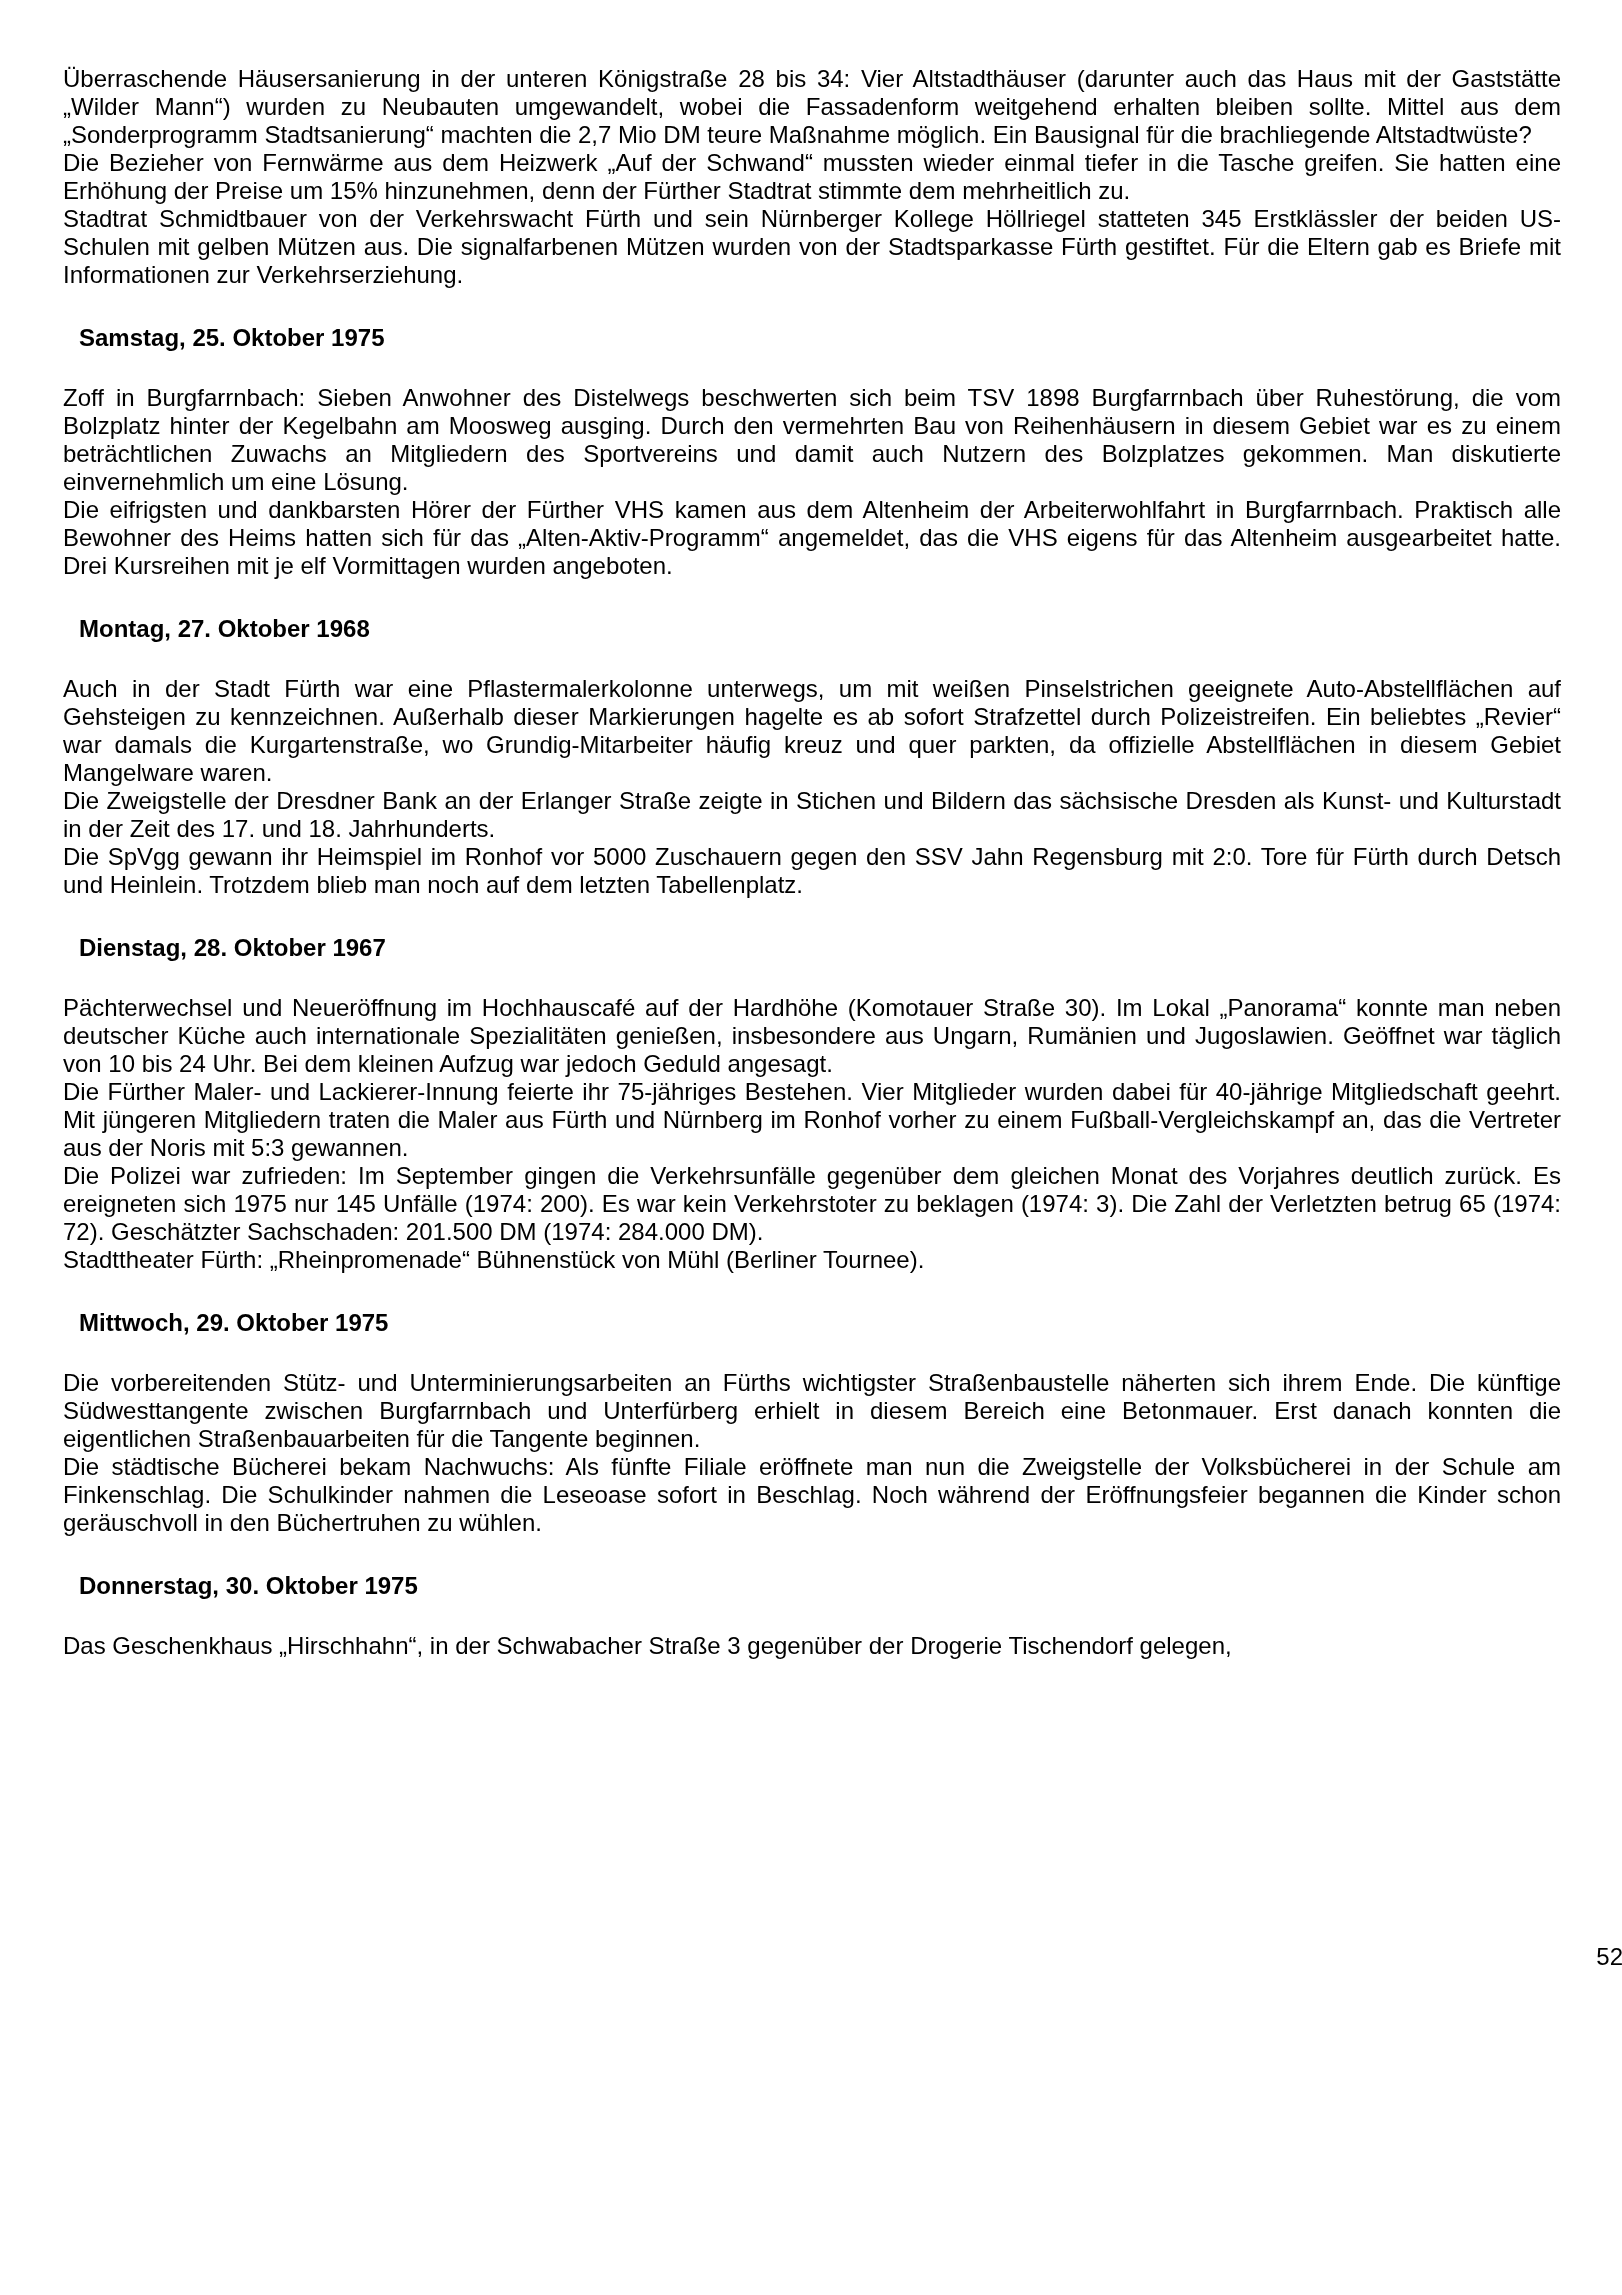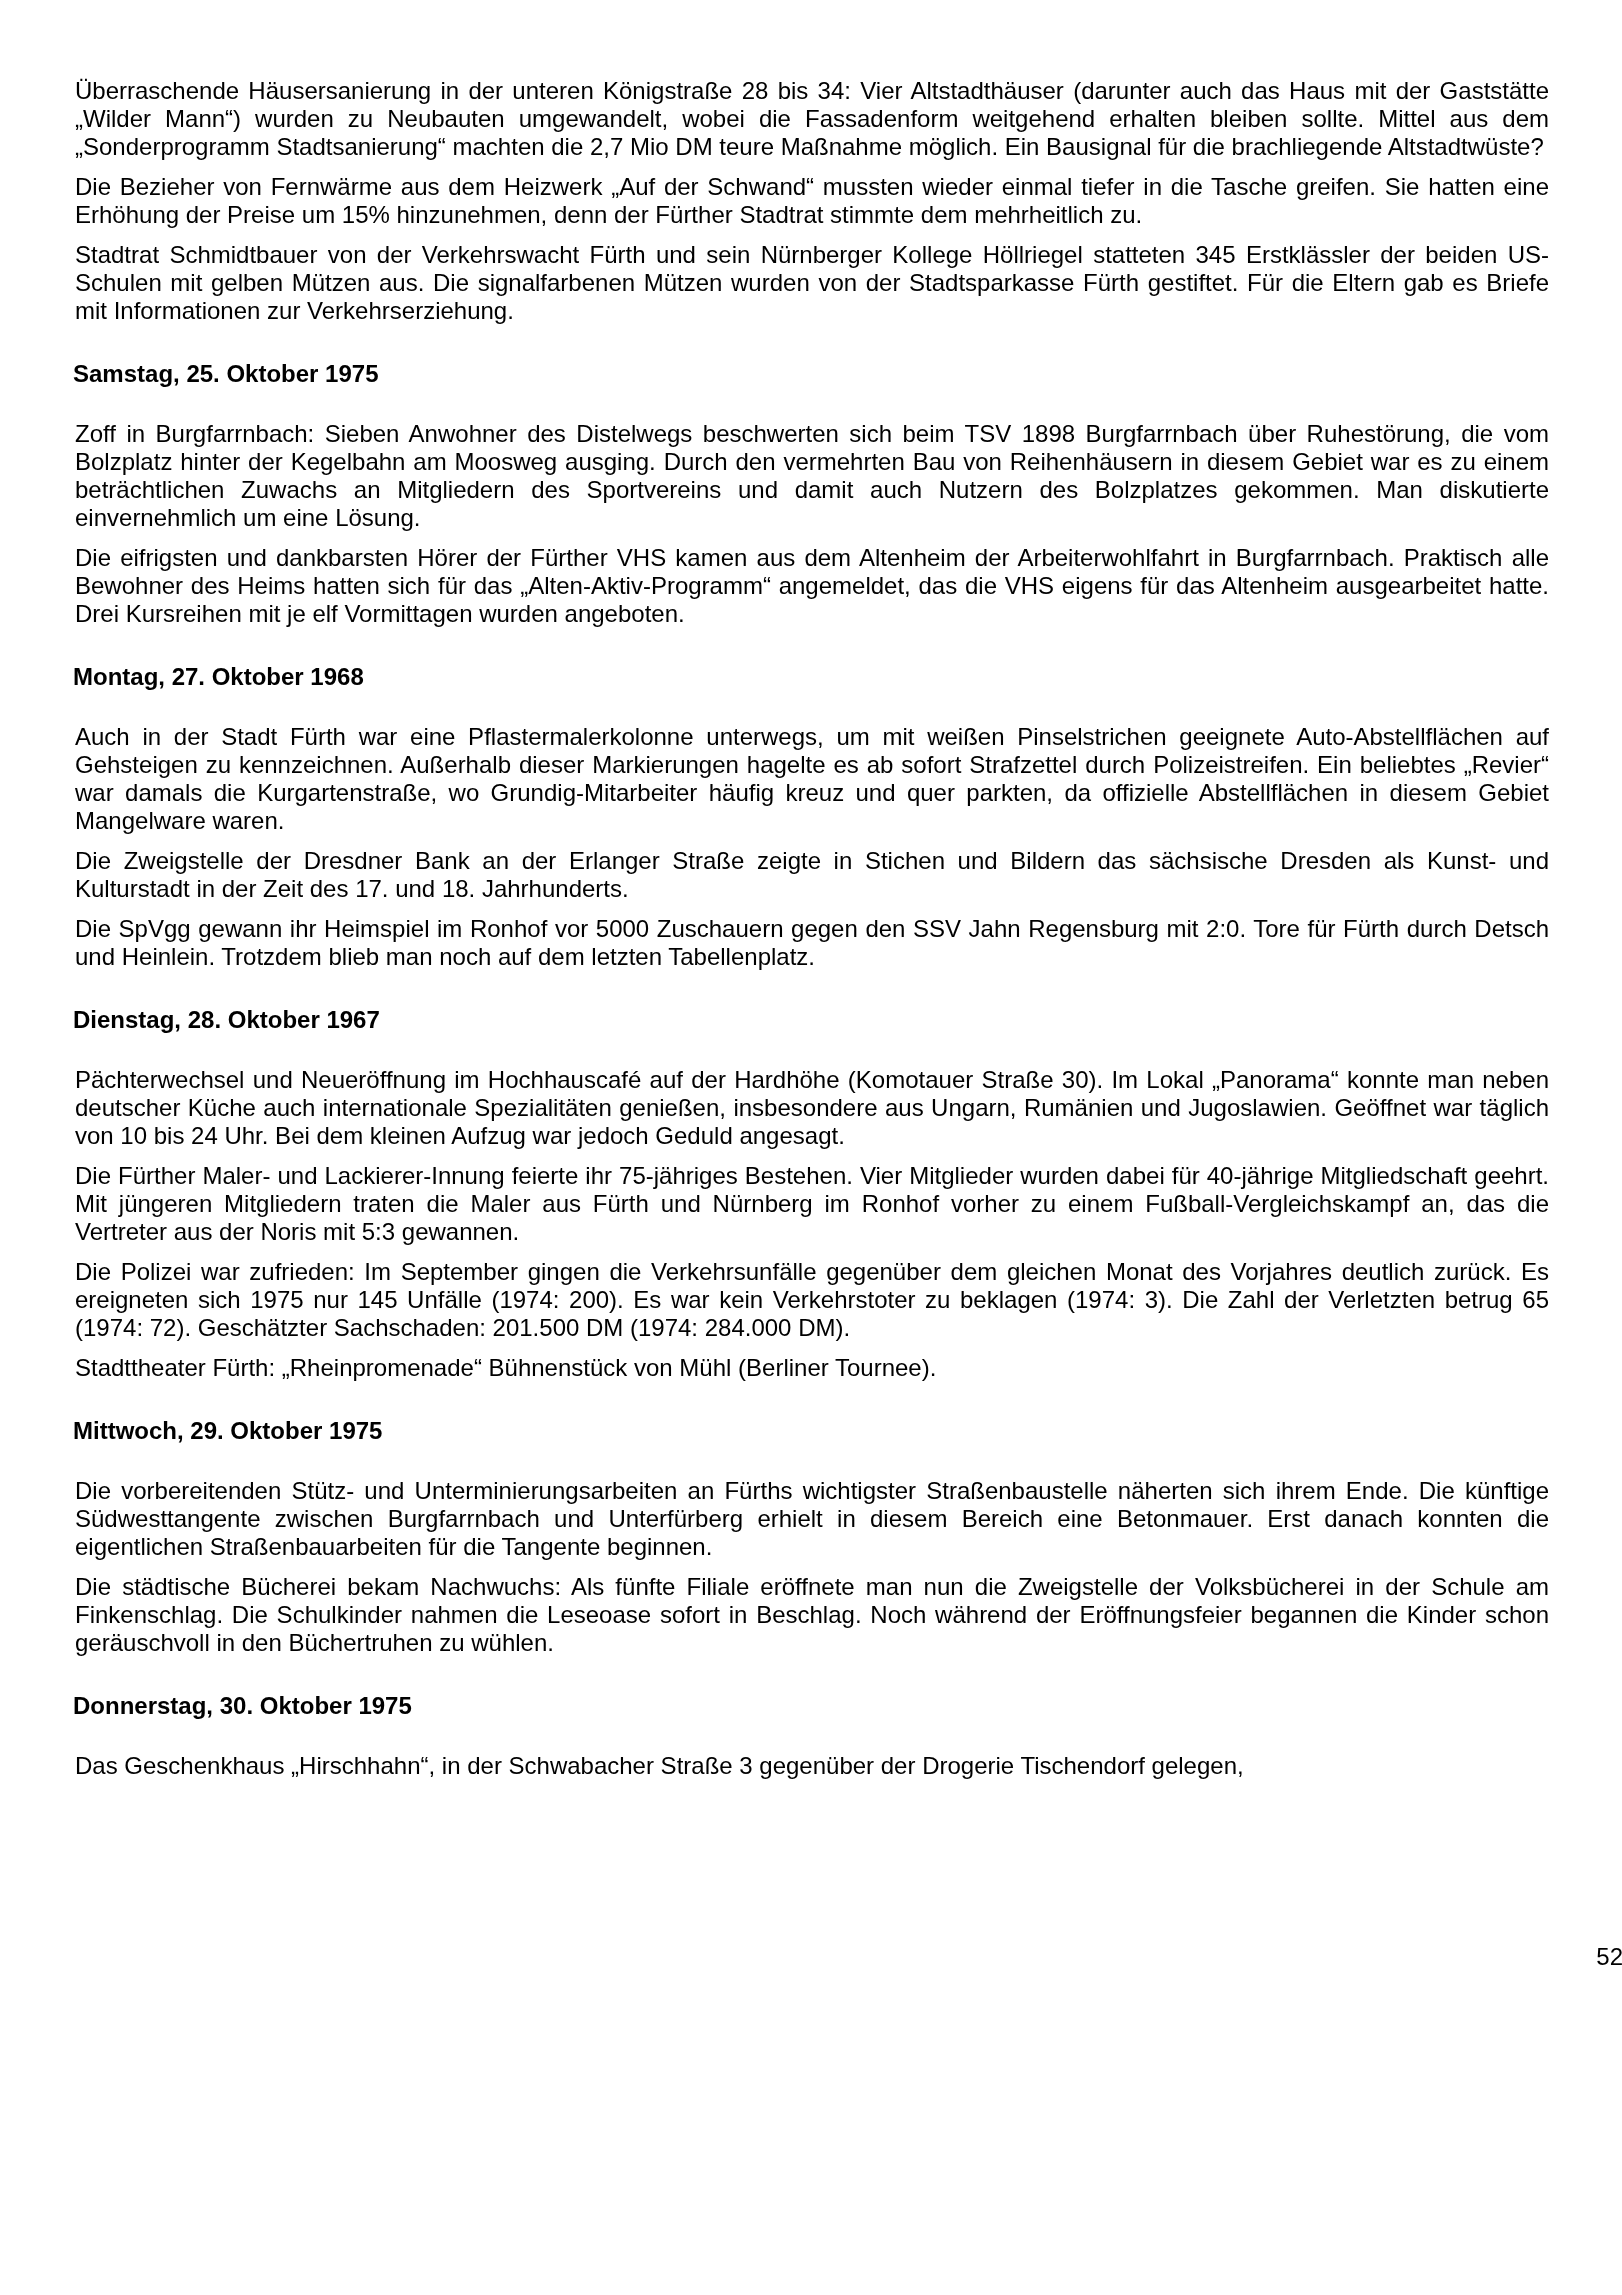--- a/index.html
+++ b/index.html
@@ -22,29 +22,29 @@
   .content {
     position: absolute;
     top: 65px;
     left: 63px;
     width: 1498px;
     font-size: 24px;
     line-height: 28px;
     text-align: justify;
   }
   .content p.para {
-    margin: 12px;
+    margin: 0;
     text-align: justify;
   }
   .content h2.heading {
     font-size: 24px;
     line-height: 28px;
     font-weight: bold;
     text-align: left;
-    margin: 35px 0 32px 10px;
+    margin: 35px 0 32px 16px;
   }
   .page-number {
     position: absolute;
     top: 1943px;
     left: 0;
     width: 100%;
     text-align: right;
     font-size: 24px;
     line-height: 28px;
   }

